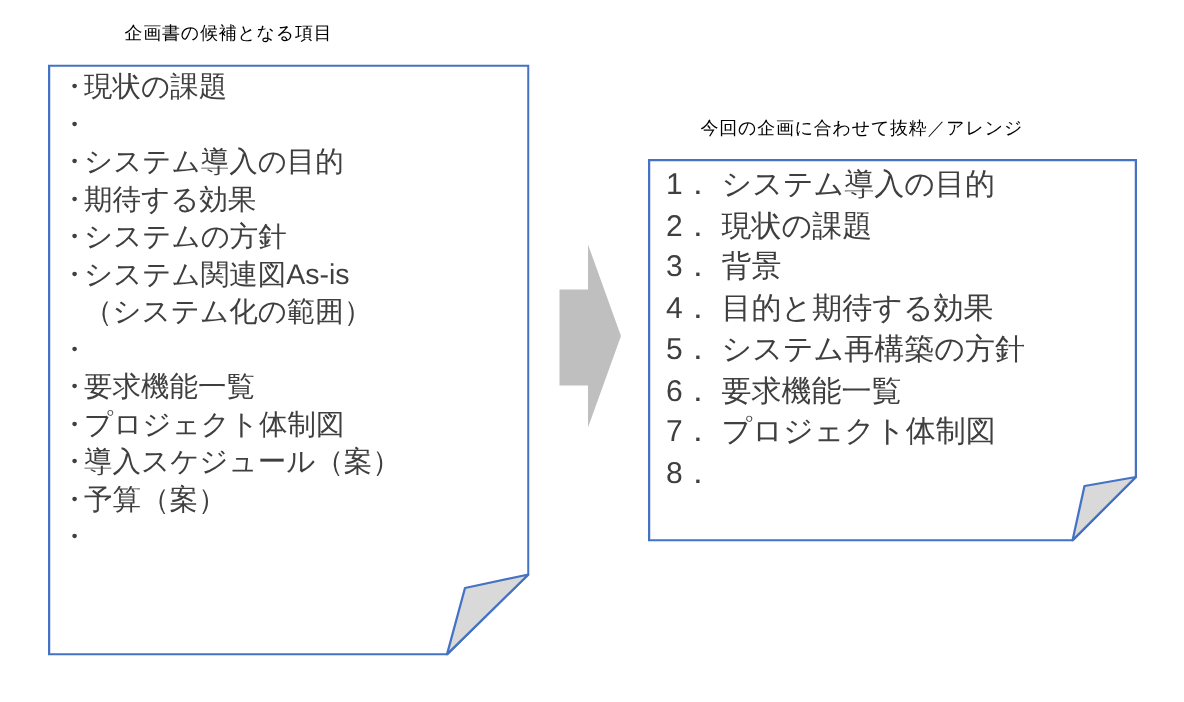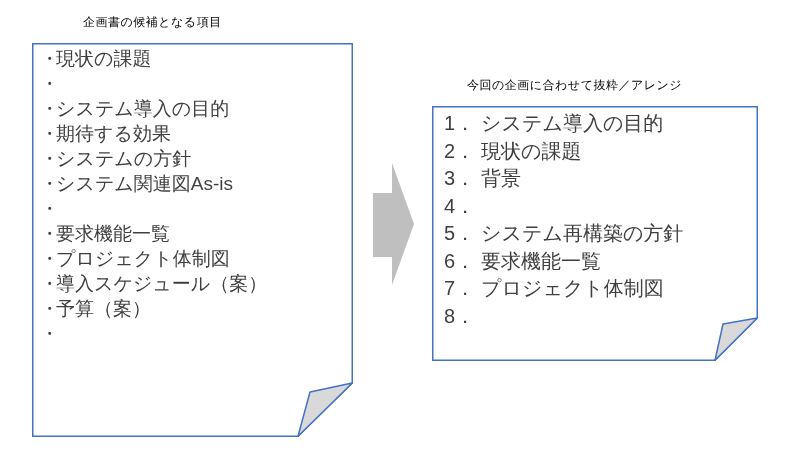--- a/index.html
+++ b/index.html
@@ -99,20 +99,23 @@
       <span>期待する効果</span>
     </div>
     <div class="line">
       <span class="bullet">・</span>
       <span>システムの方針</span>
     </div>
     <div class="line">
       <span class="bullet">・</span>
       <span>システム関連図As-is</span>
     </div>
+    <div class="line indent">
+      <span>（システム化の範囲）</span>
+    </div>
     <div class="line">
       <span class="bullet">・</span>
     </div>
     <div class="line">
       <span class="bullet">・</span>
       <span>要求機能一覧</span>
     </div>
     <div class="line">
       <span class="bullet">・</span>
       <span>プロジェクト体制図</span>
@@ -138,20 +141,21 @@
     <div class="line">
       <span class="num">2．</span>
       <span>現状の課題</span>
     </div>
     <div class="line">
       <span class="num">3．</span>
       <span>背景</span>
     </div>
     <div class="line">
       <span class="num">4．</span>
+      <span>目的と期待する効果</span>
     </div>
     <div class="line">
       <span class="num">5．</span>
       <span>システム再構築の方針</span>
     </div>
     <div class="line">
       <span class="num">6．</span>
       <span>要求機能一覧</span>
     </div>
     <div class="line">

